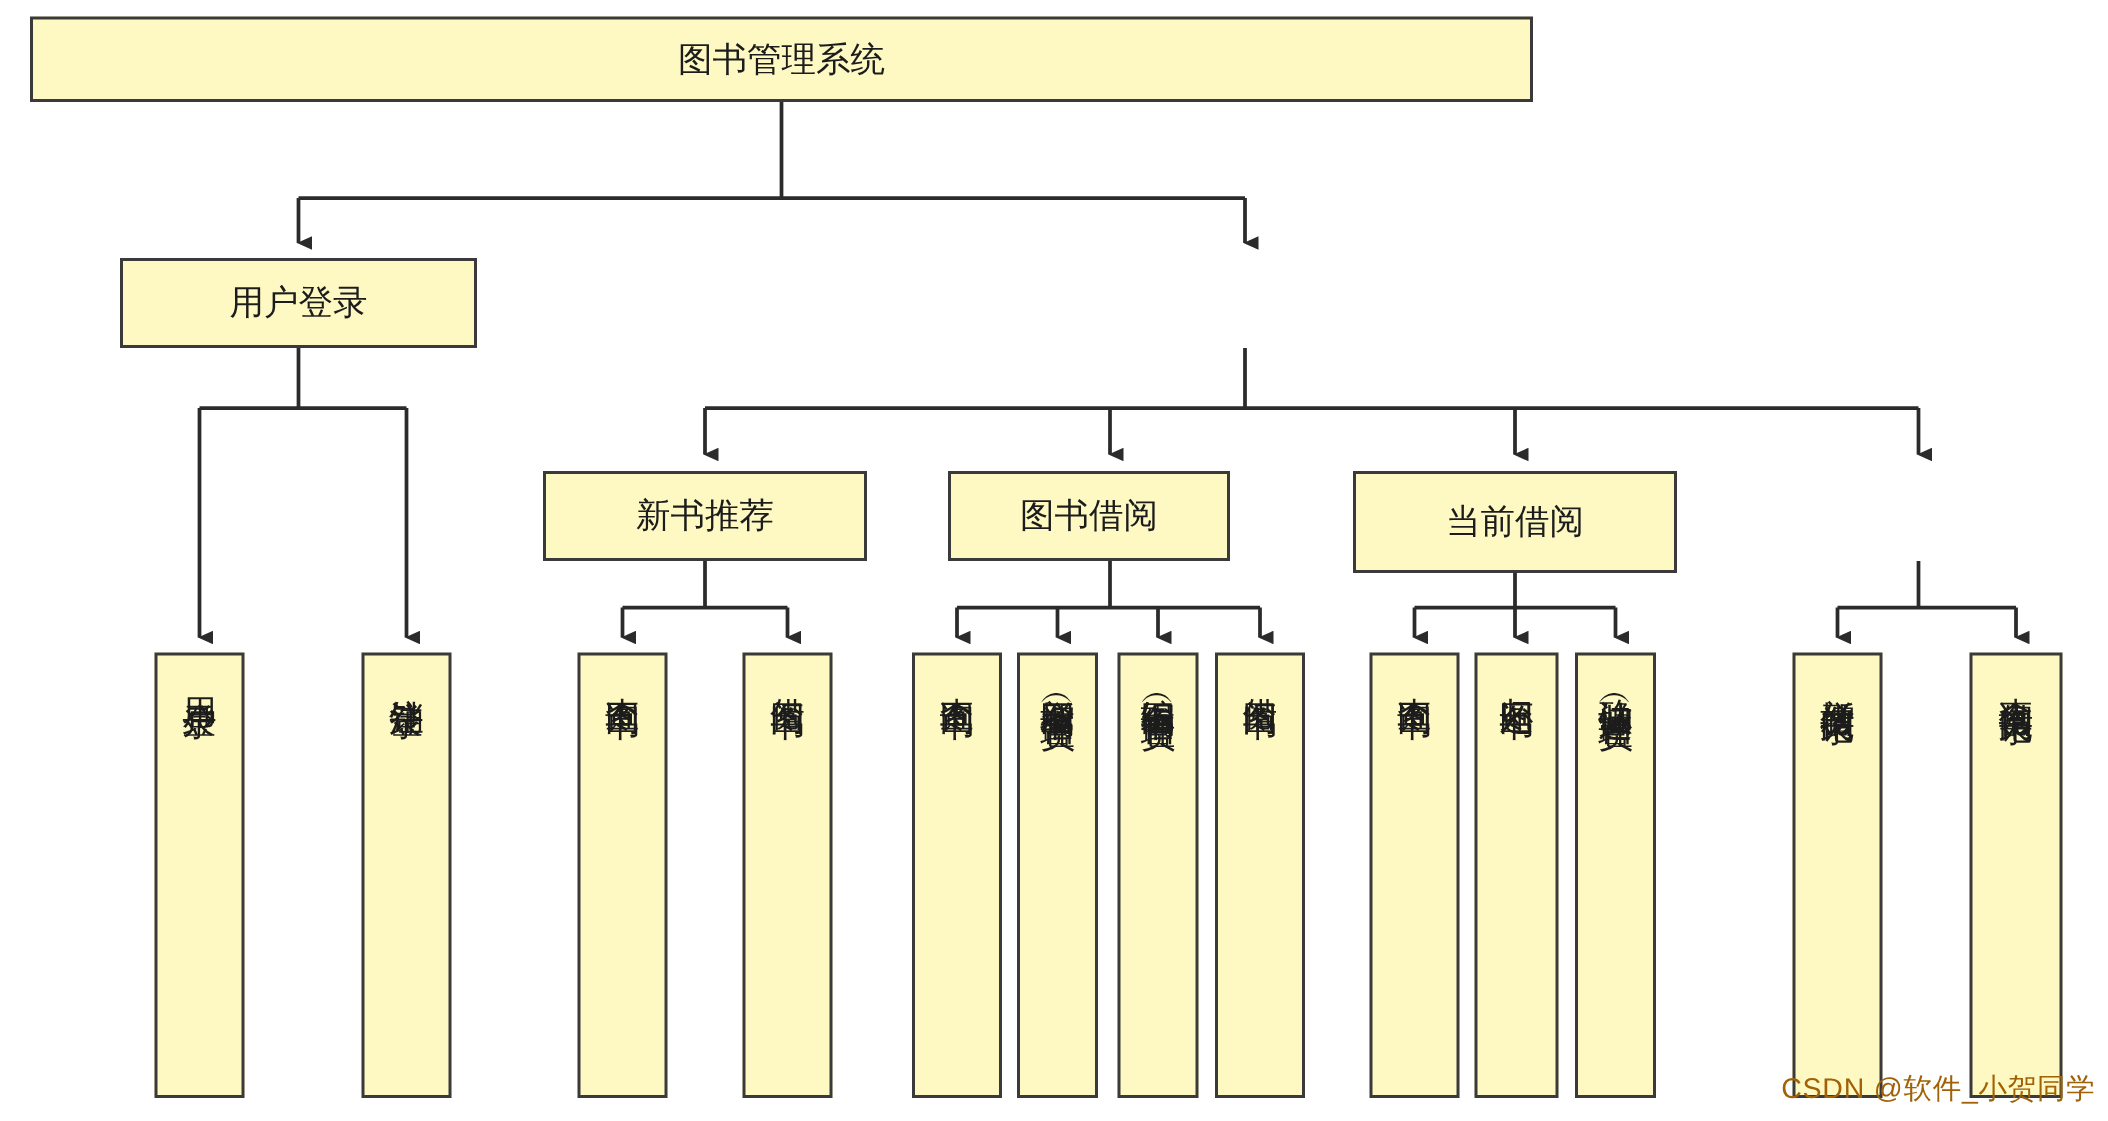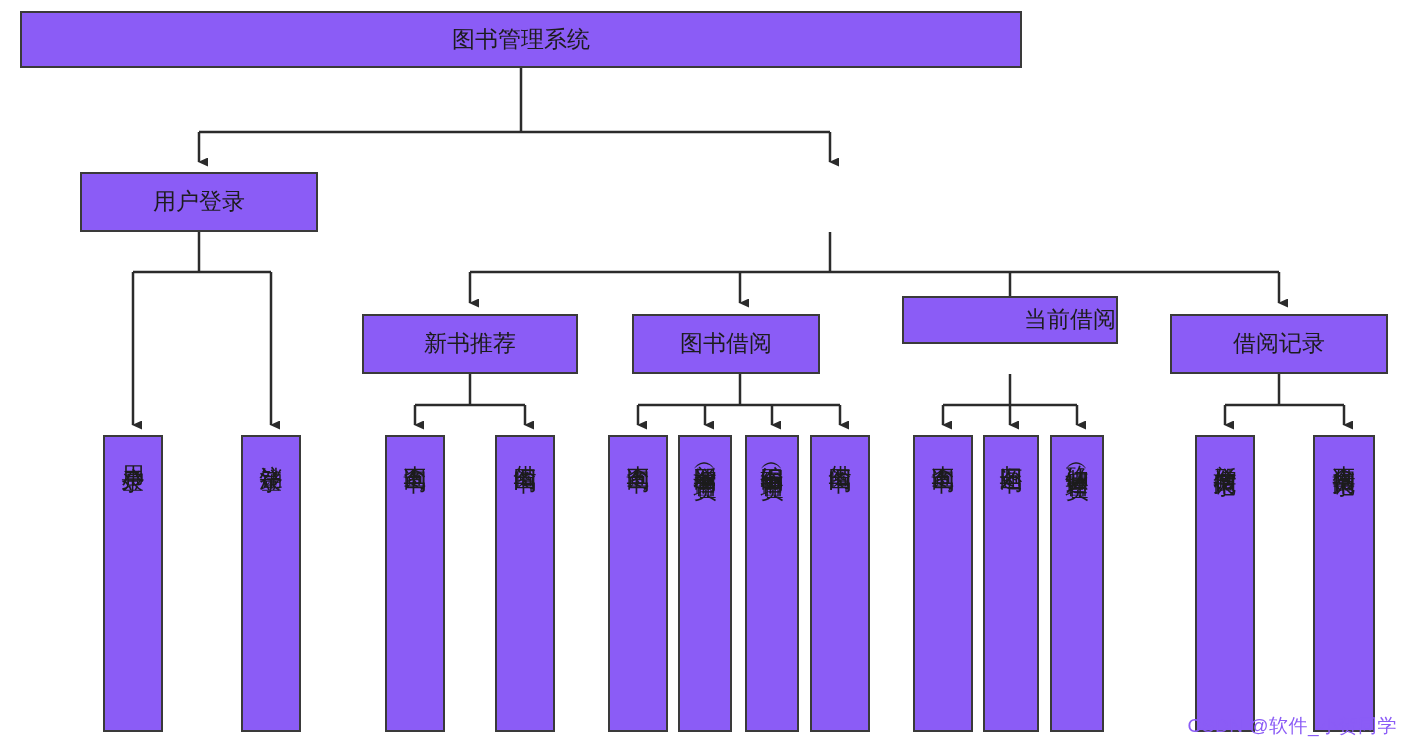--- a/index.html
+++ b/index.html
@@ -21,21 +21,21 @@
     position: absolute;
     left: 0;
     top: 0;
     width: 1405px;
     height: 747px;
     pointer-events: none;
   }
   .node {
     position: absolute;
     box-sizing: border-box;
-    background: #8b5cf6;
+    background: #fef9c3;
     border: 2px solid #3a3a3a;
     display: flex;
     align-items: center;
     justify-content: center;
     color: #1c1c1c;
   }
   .node-label {
     display: block;
     text-align: center;
     line-height: 1.18;
@@ -56,21 +56,21 @@
     font-size: 23px;
     letter-spacing: 2px;
     line-height: 1;
     white-space: nowrap;
   }
   #watermark {
     position: absolute;
     right: 8px;
     bottom: 8px;
     font-size: 19px;
-    color: #8b5cf6;
+    color: #a16207;
     letter-spacing: 0.5px;
     user-select: none;
   }
 </style>
 </head>
 <body>
 
 <div id="diagram-root">
 
   <svg id="edges-layer" viewBox="0 0 1405 747" width="1405" height="747">
@@ -133,27 +133,24 @@
 
 
   <div class="node horizontal" style="left:362px; top:314px; width:216px; height:60px;">
     <span class="node-label">新书推荐</span>
   </div>
 
   <div class="node horizontal" style="left:632px; top:314px; width:188px; height:60px;">
     <span class="node-label">图书借阅</span>
   </div>
 
-  <div class="node horizontal" style="left:902px; top:296px; width:216px; height:48px;justify-content:flex-end;">
+  <div class="node horizontal" style="left:902px; top:314px; width:216px; height:68px;">
     <span class="node-label">当前借阅</span>
   </div>
 
-  <div class="node horizontal" style="left:1170px; top:314px; width:218px; height:60px;">
-    <span class="node-label">借阅记录</span>
-  </div>
 
   <div class="node vertical" style="left:103px; top:435px; width:60px; height:297px;">
     <span class="node-label">用户登录</span>
   </div>
 
   <div class="node vertical" style="left:241px; top:435px; width:60px; height:297px;">
     <span class="node-label">注销登录</span>
   </div>
 
   <div class="node vertical" style="left:385px; top:435px; width:60px; height:297px;">

